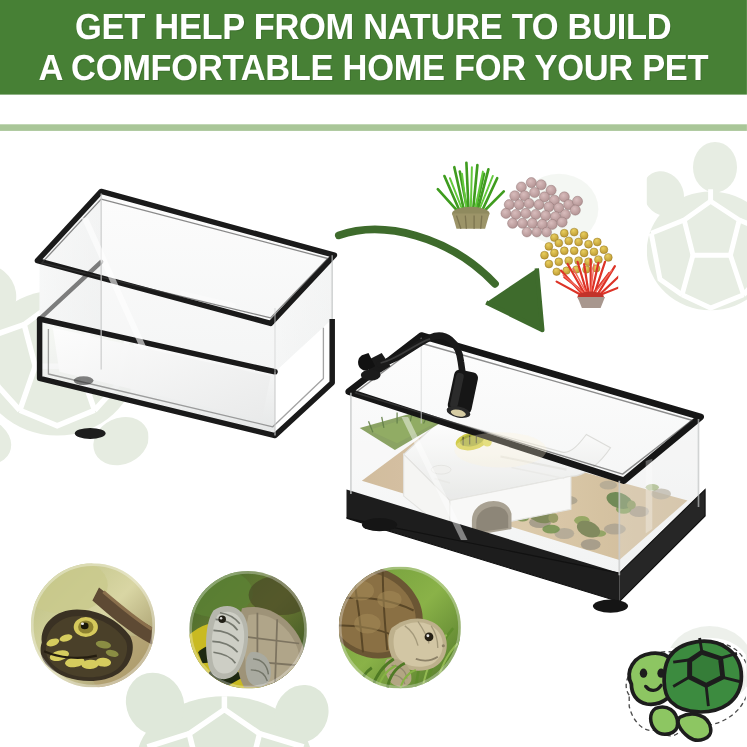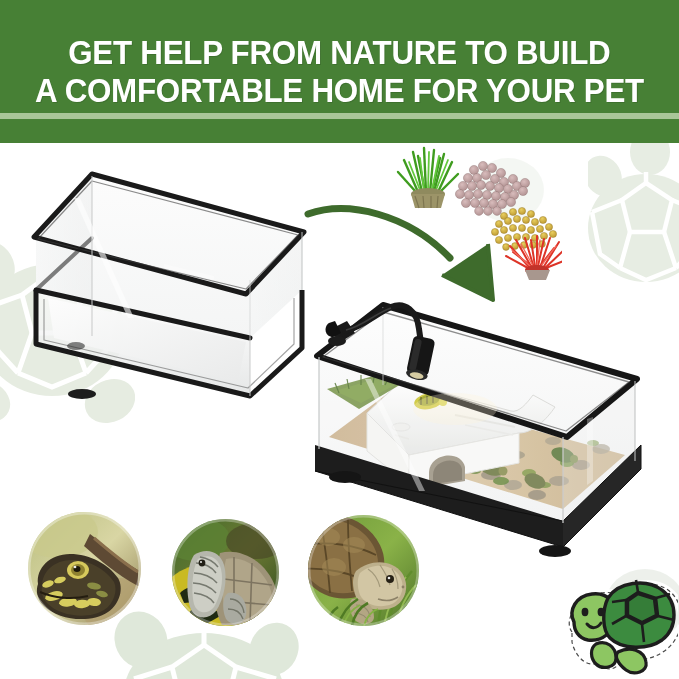--- a/index.html
+++ b/index.html
@@ -10,21 +10,21 @@
     overflow: hidden;
   }
   #page { position: relative; width: 679px; height: 679px; background: #fff; overflow: hidden; }
 
   
   .wm { position: absolute; opacity: 1; }
   .wm svg { display: block; }
 
   
   #banner {
-    position: absolute; left: 0; top: 0; width: 679px; height: 143px;
+    position: absolute; left: 0; top: 0; width: 679px; height: 86px;
     background: #478035; z-index: 20;
     display: flex; flex-direction: column;
     align-items: center; justify-content: center;
   }
   #banner-underline {
     position: absolute; left: 0; top: 113px; width: 679px; height: 6px;
     background: #a9c698; z-index: 20;
   }
   .banner-line {
     color: #ffffff;

